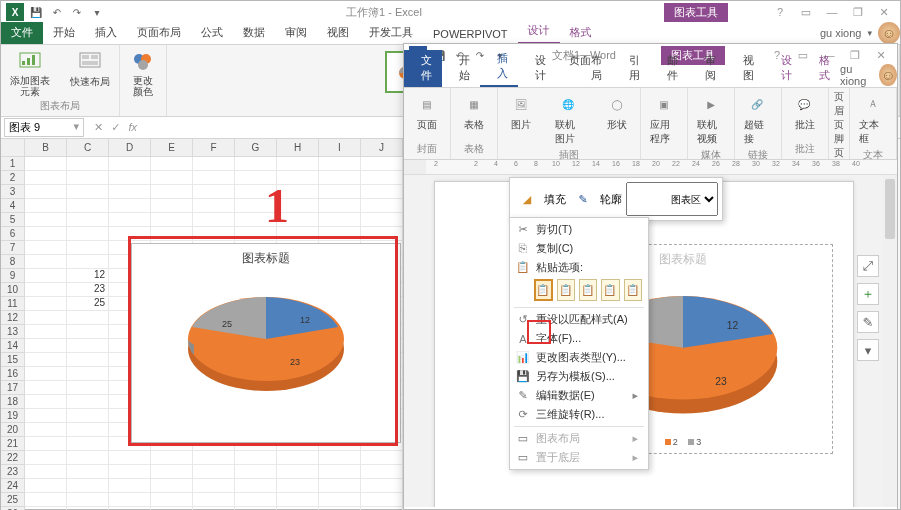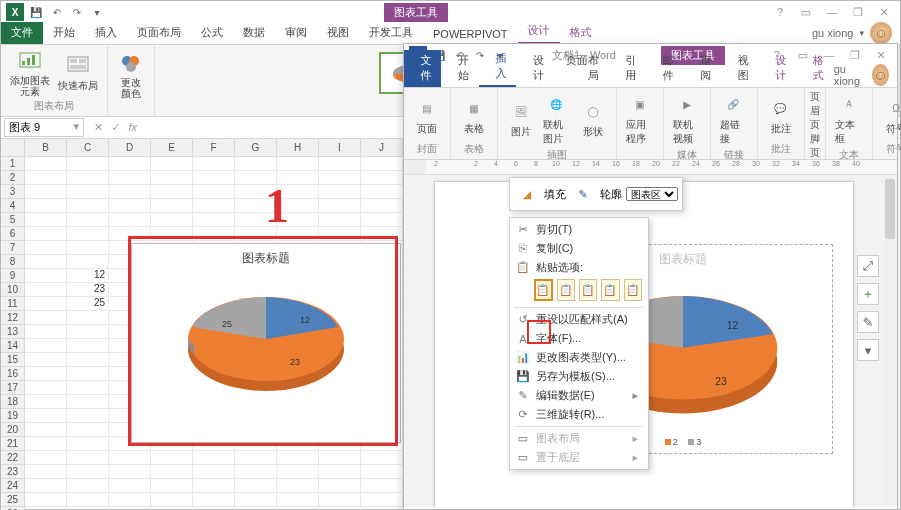--- a/index.html
+++ b/index.html
@@ -15,26 +15,26 @@
   .winctl span { width: 24px; text-align: center; color: #999; }
   .qat-icon { width: 14px; height: 14px; display: inline-flex; align-items: center; justify-content: center; color: #666; font-size: 10px; }
   .x-logo { background: #217346; color: #fff; width: 18px; height: 18px; font-weight: bold; display: flex; align-items: center; justify-content: center; font-size: 10px; }
   
   .ribbon-tabs { height: 22px; display: flex; align-items: flex-end; border-bottom: 1px solid #d4d4d4; }
   .ribbon-tabs .tab { padding: 3px 10px 4px 10px; font-size: 11px; color: #444; text-align: right; }
   .ribbon-tabs .tab.file { background: #217346; color: #fff; }
   .ribbon-tabs .tab.active { color: #217346; border-bottom: 2px solid #217346; }
   .ribbon-tabs .tab.ctx { color: #8e4a8e; }
   .ribbon-tabs .tab.ctx.active { border-bottom-color: #8e4a8e; }
-  .ribbon-tabs .acct { margin-left: auto; padding-right: 8px; display: flex; align-items: center; gap: 6px; color: #666; }
+  .ribbon-tabs .acct { margin-left: auto; display: flex; align-items: center; gap: 6px; color: #666; }
   .avatar { width: 22px; height: 22px; border-radius: 50%; background: radial-gradient(#f0d0a0, #d09060); color: #8a5a2a; font-size: 14px; display: flex; align-items: center; justify-content: center; }
   
   .ribbon-body { height: 72px; background: #f5f5f5; border-bottom: 1px solid #d4d4d4; display: flex; }
   .ribbon-group { border-right: 1px solid #e0e0e0; padding: 2px 5px; display: flex; flex-direction: column; align-items: center; justify-content: space-between; }
-  .ribbon-group .group-items { display: flex; gap: 0; align-items: center; flex: 1; }
+  .ribbon-group .group-items { display: flex; gap: 12px; align-items: flex-start; flex: 1; }
   .ribbon-group .group-label { font-size: 10px; color: #888; padding-bottom: 1px; }
   .big-btn { display: flex; flex-direction: column; align-items: center; gap: 2px; padding: 2px 4px; font-size: 10px; color: #444; }
   .big-btn .ic { width: 28px; height: 24px; display: flex; align-items: center; justify-content: center; color: #888; }
   
   
   .gallery { display: flex; gap: 4px; padding: 4px 0; }
   .gallery-item { width: 56px; height: 42px; border: 1px solid #d0d0d0; background: #fff; display: flex; align-items: center; justify-content: center; }
   .gallery-item.sel { border: 2px solid #6aa84f; }
   .mini-pie { width: 38px; height: 26px; }
   
@@ -88,21 +88,21 @@
   
   .vscroll { position: absolute; right: 0; top: 0; width: 14px; bottom: 0; background: #f0f0f0; }
   .vscroll .thumb { position: absolute; top: 4px; left: 2px; right: 2px; height: 60px; background: #cfcfcf; border-radius: 2px; }
   
   .palette { position: absolute; right: 18px; top: 80px; display: flex; flex-direction: column; gap: 6px; }
   .palette .pbtn { width: 22px; height: 22px; border: 1px solid #ccc; background: #fff; display: flex; align-items: center; justify-content: center; color: #666; font-size: 13px; }
 
   
   .ctx-toolbar { background: #fff; border: 1px solid #ccc; box-shadow: 2px 2px 6px rgba(0,0,0,.2); padding: 4px; display: flex; gap: 4px; align-items: center; position: absolute; }
   .ctx-toolbar .tbtn { width: 26px; height: 24px; display: flex; align-items: center; justify-content: center; font-size: 11px; color: #555; }
-  .ctx-toolbar select { font-size: 10px; height: 14px; }
+  .ctx-toolbar select { font-size: 10px; height: 34px; padding-left: 40px; }
   .ctx-menu { background: #fff; border: 1px solid #ccc; box-shadow: 2px 2px 6px rgba(0,0,0,.2); padding: 2px 0; position: absolute; width: 140px; font-size: 11px; }
   .ctx-menu .item { display: flex; align-items: center; gap: 6px; padding: 2px 10px 2px 6px; color: #333; }
   .ctx-menu .item.disabled { color: #aaa; }
   .ctx-menu .item .mic { width: 14px; text-align: center; color: #777; }
   .ctx-menu .sep { height: 1px; background: #e0e0e0; margin: 2px 4px; }
   .ctx-menu .paste-row { display: flex; gap: 4px; padding: 2px 6px 4px 24px; }
   .ctx-menu .pbtn { width: 22px; height: 22px; border: 1px solid #d0c08a; background: #fff8e0; display: flex; align-items: center; justify-content: center; }
   .ctx-menu .pbtn.sel { border: 2px solid #d28c2a; background: #fff0d0; }
   
   .word-chart-frame { position: absolute; left: 98px; top: 62px; width: 300px; height: 210px; border: 1px dashed #aaa; background: #fff; }
@@ -114,20 +114,21 @@
 <div class="excel-win">
 
   <div class="titlebar">
     <div class="qat">
       <span class="x-logo">X</span>
       <span class="qat-icon">💾</span>
       <span class="qat-icon">↶</span>
       <span class="qat-icon">↷</span>
       <span class="qat-icon">▾</span>
     </div>
+    <div class="title">工作簿1 - Excel</div>
     <div class="contextual">图表工具</div>
     <div class="winctl">
       <span>?</span>
       <span>▭</span>
       <span>—</span>
       <span>❐</span>
       <span>✕</span>
     </div>
   </div>
 

